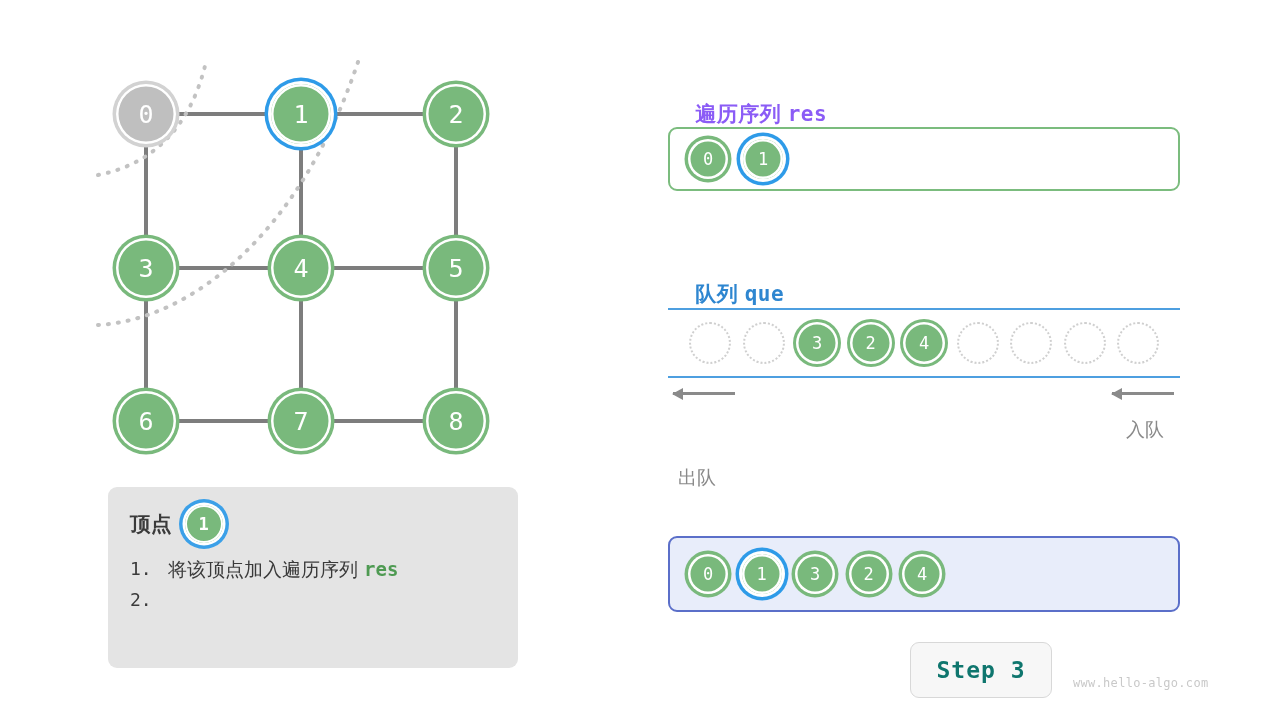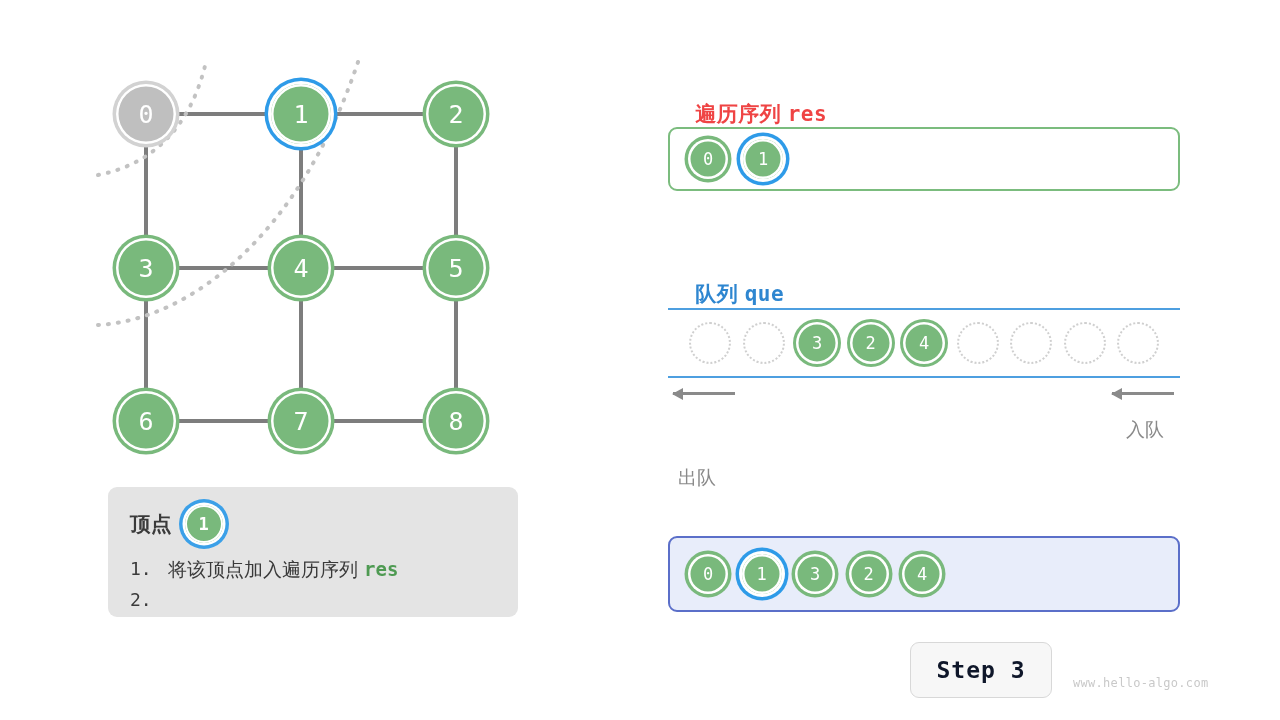--- a/index.html
+++ b/index.html
@@ -21,21 +21,21 @@
   .node.gray{background:#BFBFBF;box-shadow:0 0 0 2.5px #ffffff inset, 0 0 0 3.5px #D2D2D2;}
   .node.hl{box-shadow:0 0 0 2.5px #ffffff inset, 0 0 0 3px #ffffff, 0 0 0 6.5px #2E9BE8;}
 
   
   #graph{position:absolute;left:0;top:0;width:620px;height:480px;}
   .gnode{width:60px;height:60px;font-size:25px;z-index:3;}
   .edge{position:absolute;background:#7D7D7D;z-index:1;}
 
   
   #caption{
-    position:absolute;left:108px;top:487px;width:410px;height:130px;
+    position:absolute;left:108px;top:487px;width:410px;height:181px;
     background:#E4E4E4;border-radius:9px;box-sizing:border-box;
     padding:18px 22px 0 22px;
   }
   #cap-head{
     display:flex;align-items:center;
     font-size:20.5px;font-weight:bold;color:#3A3A3A;letter-spacing:.4px;
   }
   #cap-head .t{white-space:pre;}
   .cap-node{
     position:relative;width:38px;height:38px;font-size:17px;
@@ -59,21 +59,21 @@
   .mono-que{font-family:"DejaVu Sans Mono","Liberation Mono",monospace;font-weight:bold;color:#2E86D0;}
   .mono-vis{font-family:"DejaVu Sans Mono","Liberation Mono",monospace;font-weight:bold;color:#3A4FC4;}
 
   
   .sec-title{
     position:absolute;font-size:21px;font-weight:bold;letter-spacing:.5px;
     white-space:pre;
   }
   .sec-title .mono{font-family:"DejaVu Sans Mono","Liberation Mono",monospace;}
 
-  #res-title{left:670px;top:76px;color:#ef4444;}
+  #res-title{left:670px;top:76px;color:#8b5cf6;}
   #res-box{
     position:absolute;left:668px;top:127px;width:512px;height:64px;
     border:2px solid #7BBC7E;border-radius:9px;box-sizing:border-box;
   }
   .rnode{width:40px;height:40px;font-size:17px;top:10px;}
 
   #que-title{left:670px;top:256px;color:#2E86D0;}
   #que-box{position:absolute;left:668px;top:308px;width:512px;height:70px;}
   #que-box .rail{position:absolute;left:0;width:512px;height:2px;background:#4D9FE0;}
   #que-box .rail.top{top:0;}
@@ -102,21 +102,21 @@
     background:#E8EDFA;border:2px solid #5B6FC9;border-radius:9px;box-sizing:border-box;
   }
   .vnode{width:40px;height:40px;font-size:17px;top:16px;}
 
   
   #step-badge{
     position:absolute;left:910px;top:642px;width:142px;height:56px;
     background:#F7F7F7;border:1.5px solid #D8D8D8;border-radius:9px;
     display:flex;align-items:center;justify-content:center;
     font-family:"DejaVu Sans Mono","Liberation Mono",monospace;
-    font-size:23px;font-weight:bold;color:#0f172a;letter-spacing:1px;
+    font-size:23px;font-weight:bold;color:#0f766e;letter-spacing:1px;
     box-sizing:border-box;
   }
   #watermark{
     position:absolute;left:1073px;top:676px;
     font-family:"DejaVu Sans Mono","Liberation Mono",monospace;
     font-size:12px;color:#C9C9C9;letter-spacing:.3px;white-space:nowrap;
   }
   #dotcurves{position:absolute;left:0;top:0;width:620px;height:480px;z-index:2;pointer-events:none;}
 </style>
 </head>

